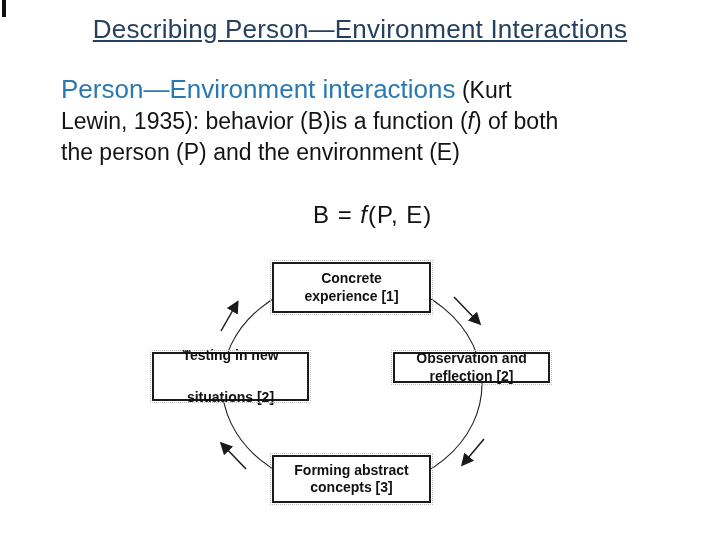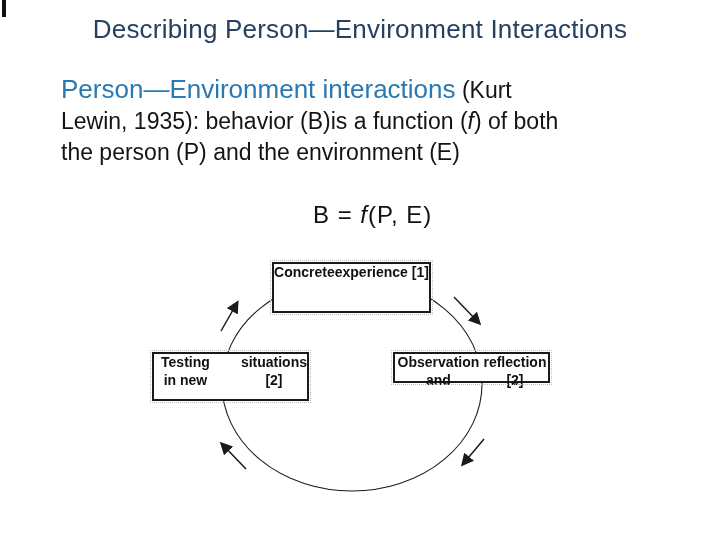--- a/index.html
+++ b/index.html
@@ -27,20 +27,21 @@
     position: absolute;
     left: 0;
     top: 14px;
     width: 720px;
     margin: 0;
     text-align: center;
     font-size: 26px;
     font-weight: normal;
     letter-spacing: 0.2px;
     color: #25415f;
+    text-decoration: underline;
   }
   .body-text {
     position: absolute;
     left: 57px;
     top: 70px;
     width: 600px;
     margin: 4px;
     font-size: 23px;
     line-height: 31px;
     color: #141414;
@@ -68,21 +69,21 @@
     height: 540px;
   }
   .node {
     position: absolute;
     box-sizing: border-box;
     background: #ffffff;
     border: 2px solid #1a1a1a;
     outline: 1px dotted #bdbdbd;
     outline-offset: 1px;
     display: flex;
-    flex-direction: row;
+    flex-direction: column;
     justify-content: center;
     text-align: center;
     font-weight: bold;
     font-size: 14px;
     line-height: 17.5px;
     color: #111111;
   }
   .node-concrete    { left: 272px; top: 262px; width: 159px; height: 51px; }
   .node-observation { left: 393px; top: 352px; width: 157px; height: 31px; }
   .node-forming     { left: 272px; top: 455px; width: 159px; height: 48px; }
@@ -117,19 +118,23 @@
   <div class="node node-concrete">
     <div>Concrete</div>
     <div>experience [1]</div>
   </div>
 
   <div class="node node-observation">
     <div>Observation and</div>
     <div>reflection [2]</div>
   </div>
 
+  <div class="node node-forming">
+    <div>Forming abstract</div>
+    <div>concepts [3]</div>
+  </div>
 
   <div class="node node-testing">
     <div>Testing in new</div>
     <div>situations [2]</div>
   </div>
 
 </div>
 
 </body></html>

